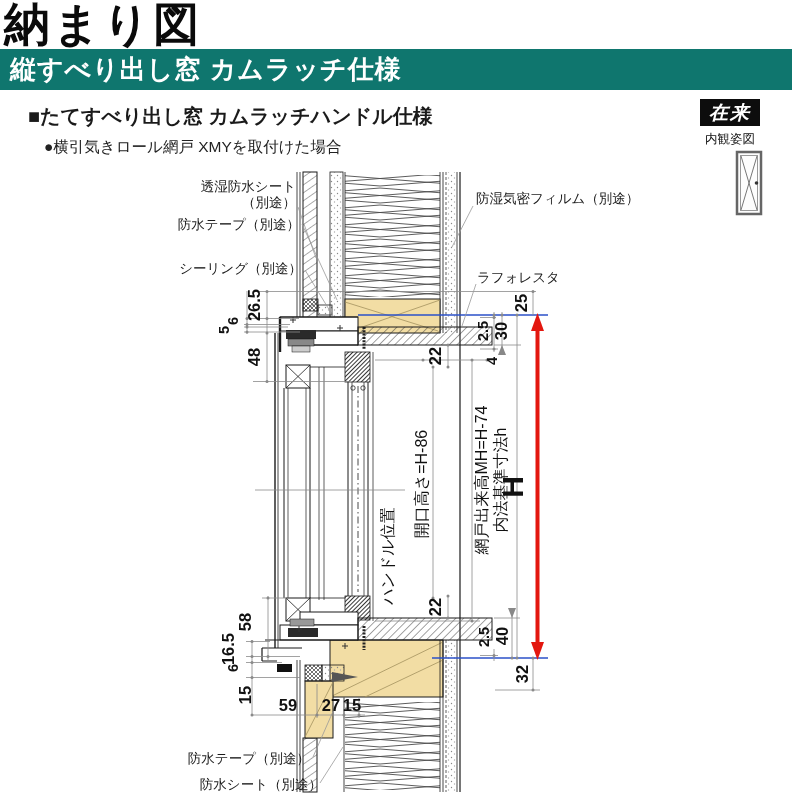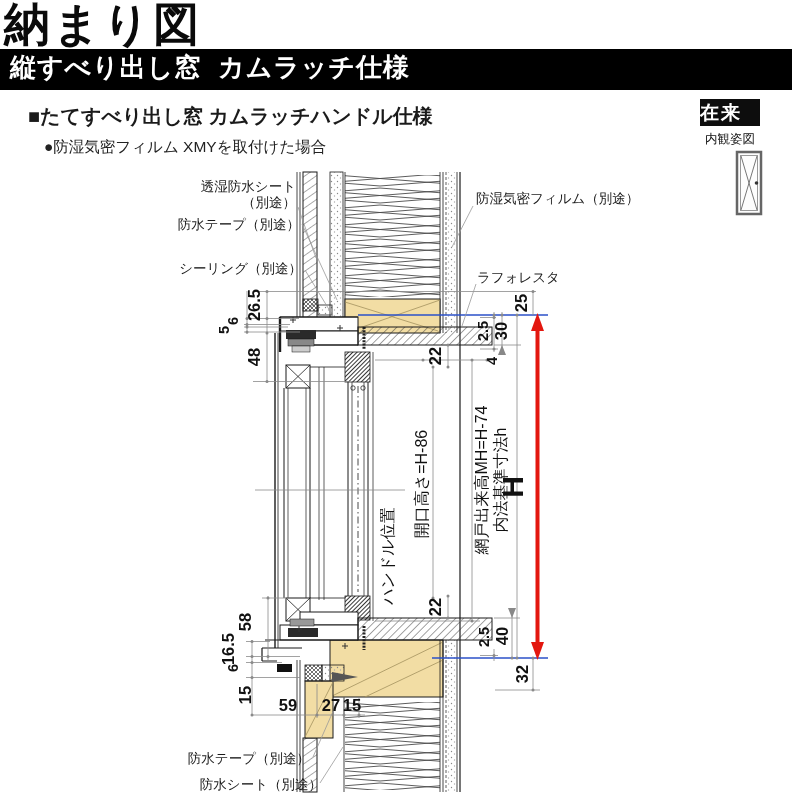--- a/index.html
+++ b/index.html
@@ -1,26 +1,26 @@
 <!DOCTYPE html>
 <html><head>
 <meta charset="utf-8">
 <style>
   html,body{margin:0;padding:0;background:#fff;}
   #stage{position:relative;width:800px;height:800px;background:#fff;overflow:hidden;
          font-family:"Liberation Sans","DejaVu Sans",sans-serif;}
   #page-title{position:absolute;left:4px;top:-6px;font-size:46px;font-weight:800;
               color:#0a0a0a;letter-spacing:3px;font-family:"DejaVu Sans",sans-serif;}
-  #banner{position:absolute;left:0;top:49px;width:792px;height:41px;background:#000000;font-family:Liberation Mono, monospace;}
+  #banner{position:absolute;left:0;top:49px;width:792px;height:41px;background:#0f766e;}
   #banner span{display:block;margin-left:10px;line-height:41px;color:#fff;
                font-size:26px;font-weight:700;letter-spacing:1px;}
   #section-heading{position:absolute;left:28px;top:103px;font-size:20px;font-weight:600;color:#1a1a1a;text-align:center;}
   #bullet-note{position:absolute;left:44px;top:137px;font-size:15.5px;color:#222;}
   #zairai-box{position:absolute;left:700px;top:99px;width:60px;height:27px;background:#0d0d0d;
-              color:#fff;font-size:19px;font-weight:700;text-align:left;line-height:27px;letter-spacing:2px;}
+              color:#fff;font-size:19px;font-weight:700;text-align:center;line-height:27px;letter-spacing:2px;font-style:italic;}
   #naikan-caption{position:absolute;left:697px;top:131px;width:66px;text-align:center;font-size:12.5px;color:#111;}
   #window-icon{position:absolute;left:735px;top:150px;}
   svg text{user-select:none;}
   .callout{font:13.5px "Liberation Sans","DejaVu Sans",sans-serif;fill:#1a1a1a;}
   .dim{font:700 16.5px "Liberation Sans",sans-serif;fill:#111;}
   .dimsm{font:700 14.5px "Liberation Sans",sans-serif;fill:#111;}
   .vlabel{font:500 16px "Liberation Sans","DejaVu Sans",sans-serif;fill:#111;}
   .bigH{font:700 30px "Liberation Sans",sans-serif;fill:#111;}
   .thin{stroke:#1a1a1a;stroke-width:0.8;fill:none;}
   .med{stroke:#1a1a1a;stroke-width:1.2;fill:none;}
@@ -254,21 +254,21 @@
       <text class="dim" x="508" y="636" transform="rotate(-90 508 636)" text-anchor="middle">40</text>
       <text class="dim" x="528" y="674" transform="rotate(-90 528 674)" text-anchor="middle">32</text>
     </g>
   </svg>
 
   <div id="page-title">納まり図</div>
   <div id="banner">
     <span>縦すべり出し窓 カムラッチ仕様</span>
   </div>
   <div id="section-heading">■たてすべり出し窓 カムラッチハンドル仕様</div>
-  <div id="bullet-note">●防湿気密フィルム XMYを取付けた場合</div>
+  <div id="bullet-note">●横引気きロール網戸 XMYを取付けた場合</div>
 
   <div id="zairai-box">在来</div>
   <div id="naikan-caption">内観姿図</div>
   <svg id="window-icon" width="30" height="70" viewBox="0 0 30 70">
     <rect x="2" y="2" width="24" height="62" fill="#fdfdfd" stroke="#666" stroke-width="2.5"></rect>
     <rect x="5.5" y="5.5" width="17" height="55" fill="none" stroke="#999" stroke-width="1"></rect>
     <path d="M6,6 L22,60 M22,6 L6,60" stroke="#777" stroke-width="1" fill="none"></path>
     <circle cx="21.5" cy="33" r="1.8" fill="#333"></circle>
   </svg>
 

